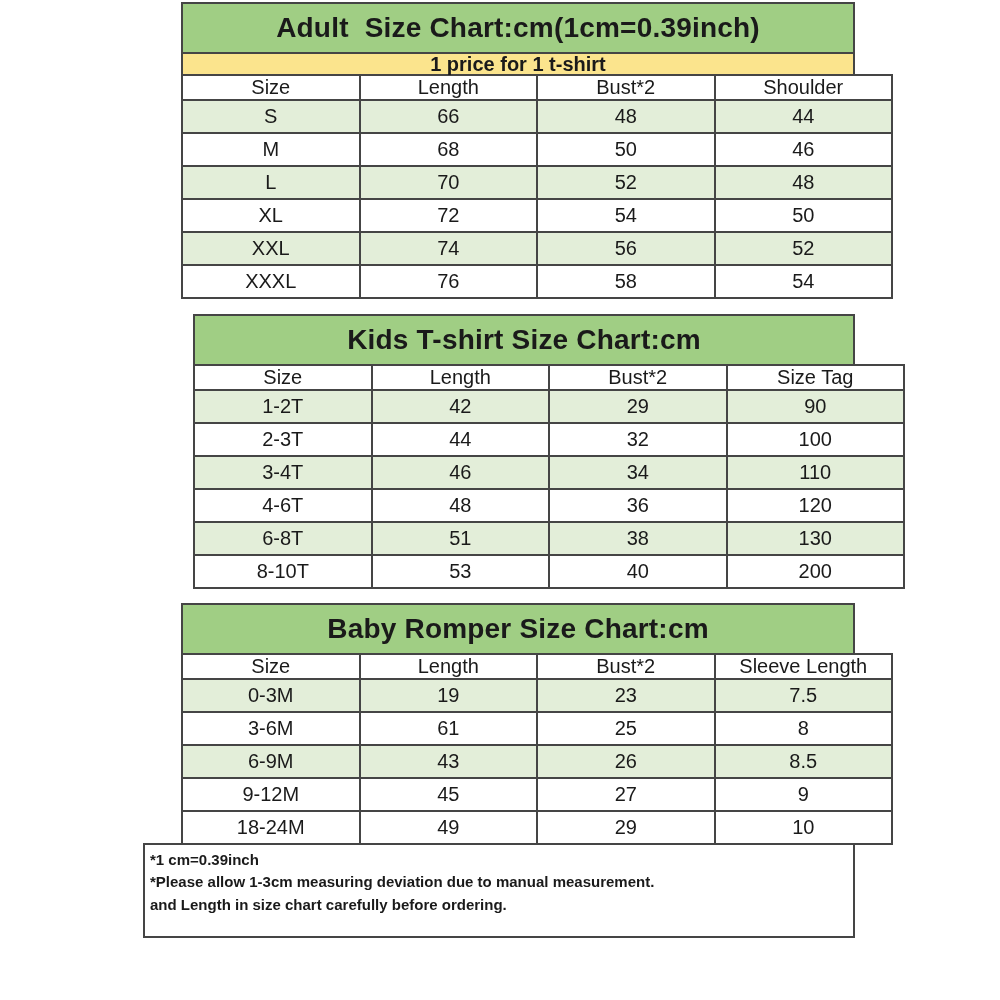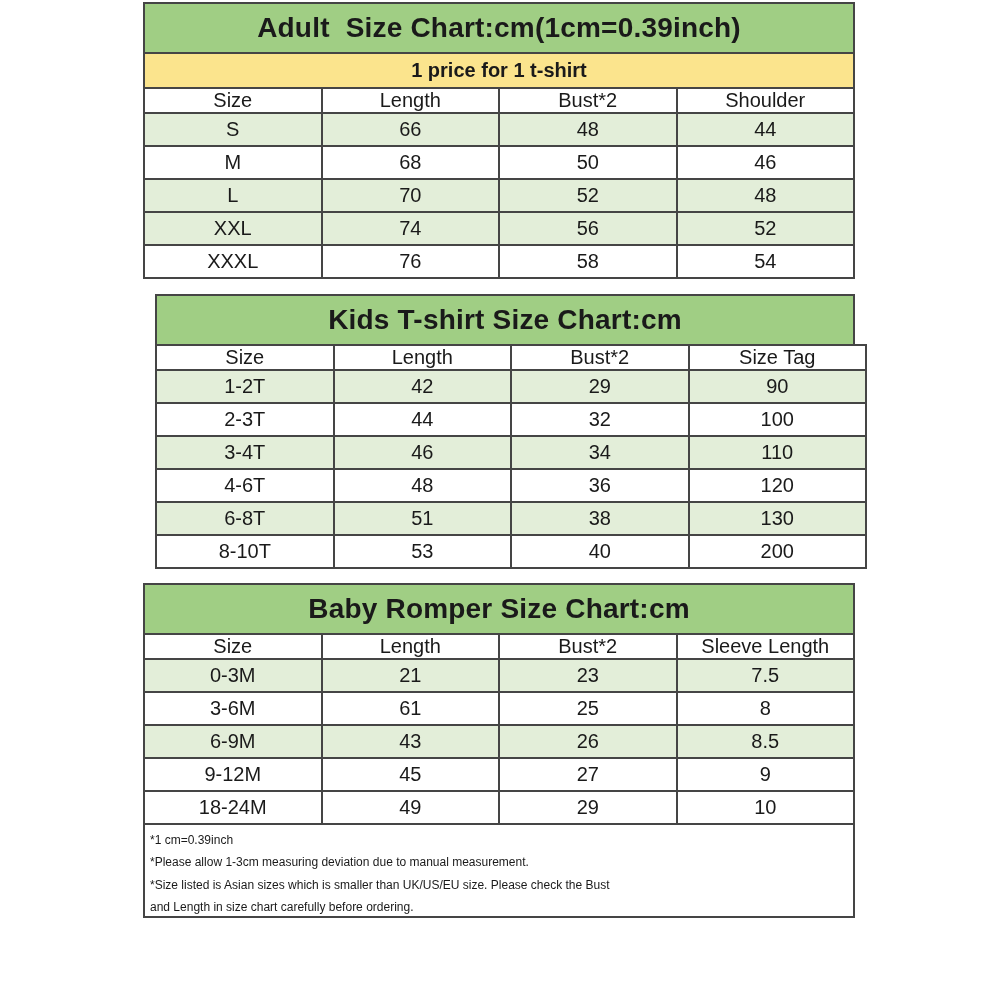--- a/index.html
+++ b/index.html
@@ -16,46 +16,46 @@
     font-family:"Liberation Sans", sans-serif;color:var(--text);
     position:relative;overflow:hidden;
   }
   .content{position:absolute;left:143px;top:2px;width:712px;}
   .sec-title{
     box-sizing:border-box;height:52px;border:2px solid var(--border);
     background:var(--green);display:flex;align-items:center;justify-content:center;
     font-size:28px;font-weight:bold;white-space:pre;letter-spacing:0.2px;
   }
   .banner{
-    box-sizing:border-box;height:37px;margin-top:-2px;border:2px solid var(--border);
+    box-sizing:border-box;height:24px;margin-top:-2px;border:2px solid var(--border);
     background:var(--yellow);display:flex;align-items:center;justify-content:center;
     font-size:20px;font-weight:700;
   }
   table.chart{
     width:712px;margin-top:-2px;border-collapse:collapse;table-layout:fixed;
     background:#ffffff;
   }
   .chart th,.chart td{
     border:2px solid var(--border);text-align:center;vertical-align:middle;
     font-size:20px;font-weight:normal;padding:0;overflow:hidden;
   }
   .chart thead tr{height:20px;}
   .chart tbody tr{height:33px;}
   .chart tbody tr.alt{background:var(--rowgreen);}
-  section.block{display:block;}
+  section.block{display:block;margin-left:38px;}
   #adult-section{margin-bottom:15px;}
   #kids-section{margin-bottom:14px;padding-left:12px;}
   #baby-section{margin-bottom:0;}
   .footer{
     box-sizing:border-box;width:712px;height:95px;margin-top:-2px;
     border:2px solid var(--border);background:#ffffff;
     padding:4px 4px 0 5px;
   }
   .note{
-    font-size:12px;font-weight:normal;line-height:22.4px;white-space:nowrap;
+    font-size:15px;font-weight:bold;line-height:22.4px;white-space:nowrap;
   }
 </style>
 </head>
 <body>
 
 <div class="content">
 
   <section class="block" id="adult-section">
     <div class="sec-title">Adult  Size Chart:cm(1cm=0.39inch)</div>
     <div class="banner">1 price for 1 t-shirt</div>
@@ -80,20 +80,26 @@
           <td>68</td>
           <td>50</td>
           <td>46</td>
         </tr>
         <tr class="alt">
           <td>L</td>
           <td>70</td>
           <td>52</td>
           <td>48</td>
         </tr>
+        <tr>
+          <td>XL</td>
+          <td>72</td>
+          <td>54</td>
+          <td>50</td>
+        </tr>
         <tr class="alt">
           <td>XXL</td>
           <td>74</td>
           <td>56</td>
           <td>52</td>
         </tr>
         <tr>
           <td>XXXL</td>
           <td>76</td>
           <td>58</td>
@@ -162,21 +168,21 @@
         <tr>
           <th>Size</th>
           <th>Length</th>
           <th>Bust*2</th>
           <th>Sleeve Length</th>
         </tr>
       </thead>
       <tbody>
         <tr class="alt">
           <td>0-3M</td>
-          <td>21</td>
+          <td>19</td>
           <td>23</td>
           <td>7.5</td>
         </tr>
         <tr>
           <td>3-6M</td>
           <td>61</td>
           <td>25</td>
           <td>8</td>
         </tr>
         <tr class="alt">
@@ -197,17 +203,16 @@
           <td>29</td>
           <td>10</td>
         </tr>
       </tbody>
     </table>
   </section>
 
   <div class="footer">
     <div class="note">*1 cm=0.39inch</div>
     <div class="note">*Please allow 1-3cm measuring deviation due to manual measurement.</div>
-    <div class="note">*Size listed is Asian sizes which is smaller than UK/US/EU size. Please check the Bust</div>
     <div class="note">and Length in size chart carefully before ordering.</div>
   </div>
 
 </div>
 
 </body></html>

